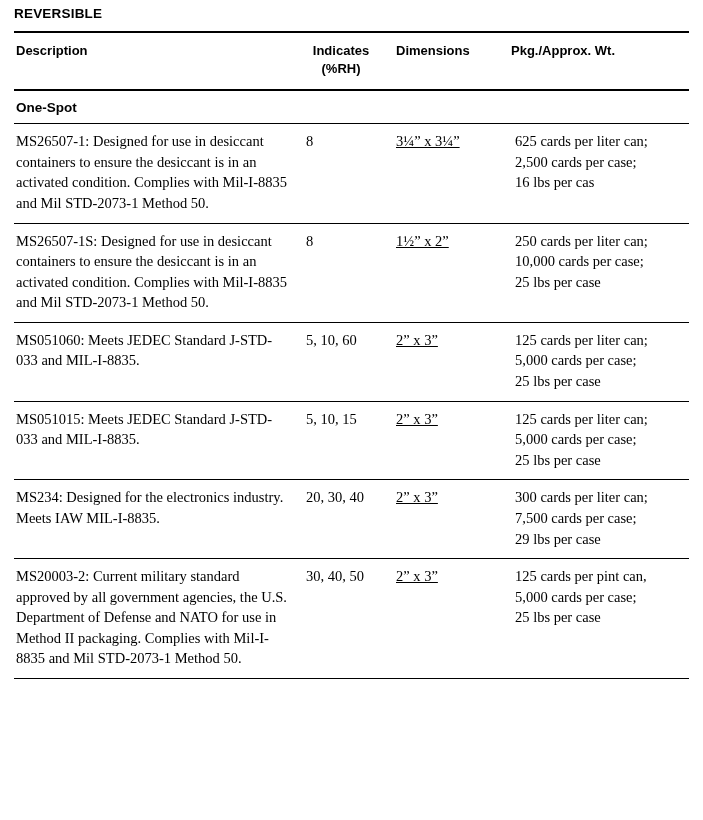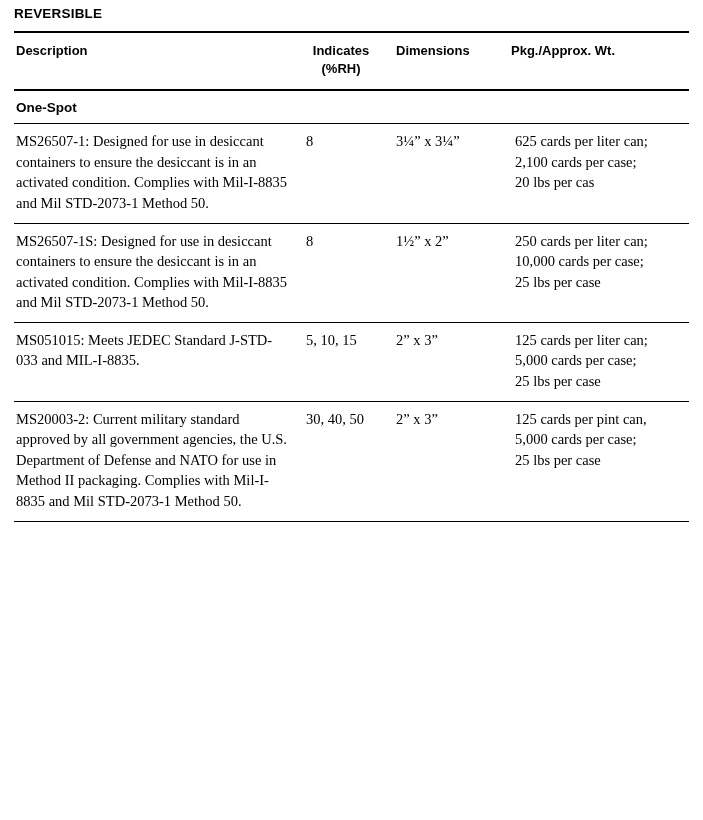--- a/index.html
+++ b/index.html
@@ -71,21 +71,21 @@
   tbody td {
     font-family: "Liberation Serif", serif;
     font-size: 14.5px;
     line-height: 1.42;
     vertical-align: top;
     padding: 7px 8px 9px 2px;
     border-bottom: 1px solid #000;
   }
   tbody tr.data-row td.desc { padding-right: 14px; }
   tbody tr.data-row td.ind { padding-left: 2px; }
-  tbody tr.data-row td.dim { padding-left: 2px; }
+  tbody tr.data-row td.dim { padding-left: 2px; text-decoration: underline; }
   tbody tr.data-row td.pkg { padding-left: 6px; }
 
   tbody tr.last-row td { border-bottom: 1.6px solid #000; }
 
   .ln { display: block; }
 </style>
 </head>
 <body>
 
 <div class="page">
@@ -115,50 +115,70 @@
       <tr class="group-row">
         <td colspan="4">One-Spot</td>
       </tr>
 
       <tr class="data-row">
         <td class="desc">MS26507-1: Designed for use in desiccant containers to ensure the desiccant is in an activated condition. Complies with Mil-I-8835 and Mil STD-2073-1 Method 50.</td>
         <td class="ind">8</td>
         <td class="dim">3¼” x 3¼”</td>
         <td class="pkg">
           <span class="ln">625 cards per liter can;</span>
-          <span class="ln">2,100 cards per case;</span>
-          <span class="ln">20 lbs per cas</span>
+          <span class="ln">2,500 cards per case;</span>
+          <span class="ln">16 lbs per cas</span>
         </td>
       </tr>
 
       <tr class="data-row last-row">
         <td class="desc">MS26507-1S: Designed for use in desiccant containers to ensure the desiccant is in an activated condition. Complies with Mil-I-8835 and Mil STD-2073-1 Method 50.</td>
         <td class="ind">8</td>
         <td class="dim">1½” x 2”</td>
         <td class="pkg">
           <span class="ln">250 cards per liter can;</span>
           <span class="ln">10,000 cards per case;</span>
           <span class="ln">25 lbs per case</span>
         </td>
       </tr>
 
 
+      <tr class="data-row">
+        <td class="desc">MS051060: Meets JEDEC Standard J-STD-033 and MIL-I-8835.</td>
+        <td class="ind">5, 10, 60</td>
+        <td class="dim">2” x 3”</td>
+        <td class="pkg">
+          <span class="ln">125 cards per liter can;</span>
+          <span class="ln">5,000 cards per case;</span>
+          <span class="ln">25 lbs per case</span>
+        </td>
+      </tr>
 
       <tr class="data-row">
         <td class="desc">MS051015: Meets JEDEC Standard J-STD-033 and MIL-I-8835.</td>
         <td class="ind">5, 10, 15</td>
         <td class="dim">2” x 3”</td>
         <td class="pkg">
           <span class="ln">125 cards per liter can;</span>
           <span class="ln">5,000 cards per case;</span>
           <span class="ln">25 lbs per case</span>
         </td>
       </tr>
 
 
+      <tr class="data-row">
+        <td class="desc">MS234: Designed for the electronics industry. Meets IAW MIL-I-8835.</td>
+        <td class="ind">20, 30, 40</td>
+        <td class="dim">2” x 3”</td>
+        <td class="pkg">
+          <span class="ln">300 cards per liter can;</span>
+          <span class="ln">7,500 cards per case;</span>
+          <span class="ln">29 lbs per case</span>
+        </td>
+      </tr>
 
       <tr class="data-row last-row">
         <td class="desc">MS20003-2: Current military standard approved by all government agencies, the U.S. Department of Defense and NATO for use in Method II packaging. Complies with Mil-I-8835 and Mil STD-2073-1 Method 50.</td>
         <td class="ind">30, 40, 50</td>
         <td class="dim">2” x 3”</td>
         <td class="pkg">
           <span class="ln">125 cards per pint can,</span>
           <span class="ln">5,000 cards per case;</span>
           <span class="ln">25 lbs per case</span>
         </td>

